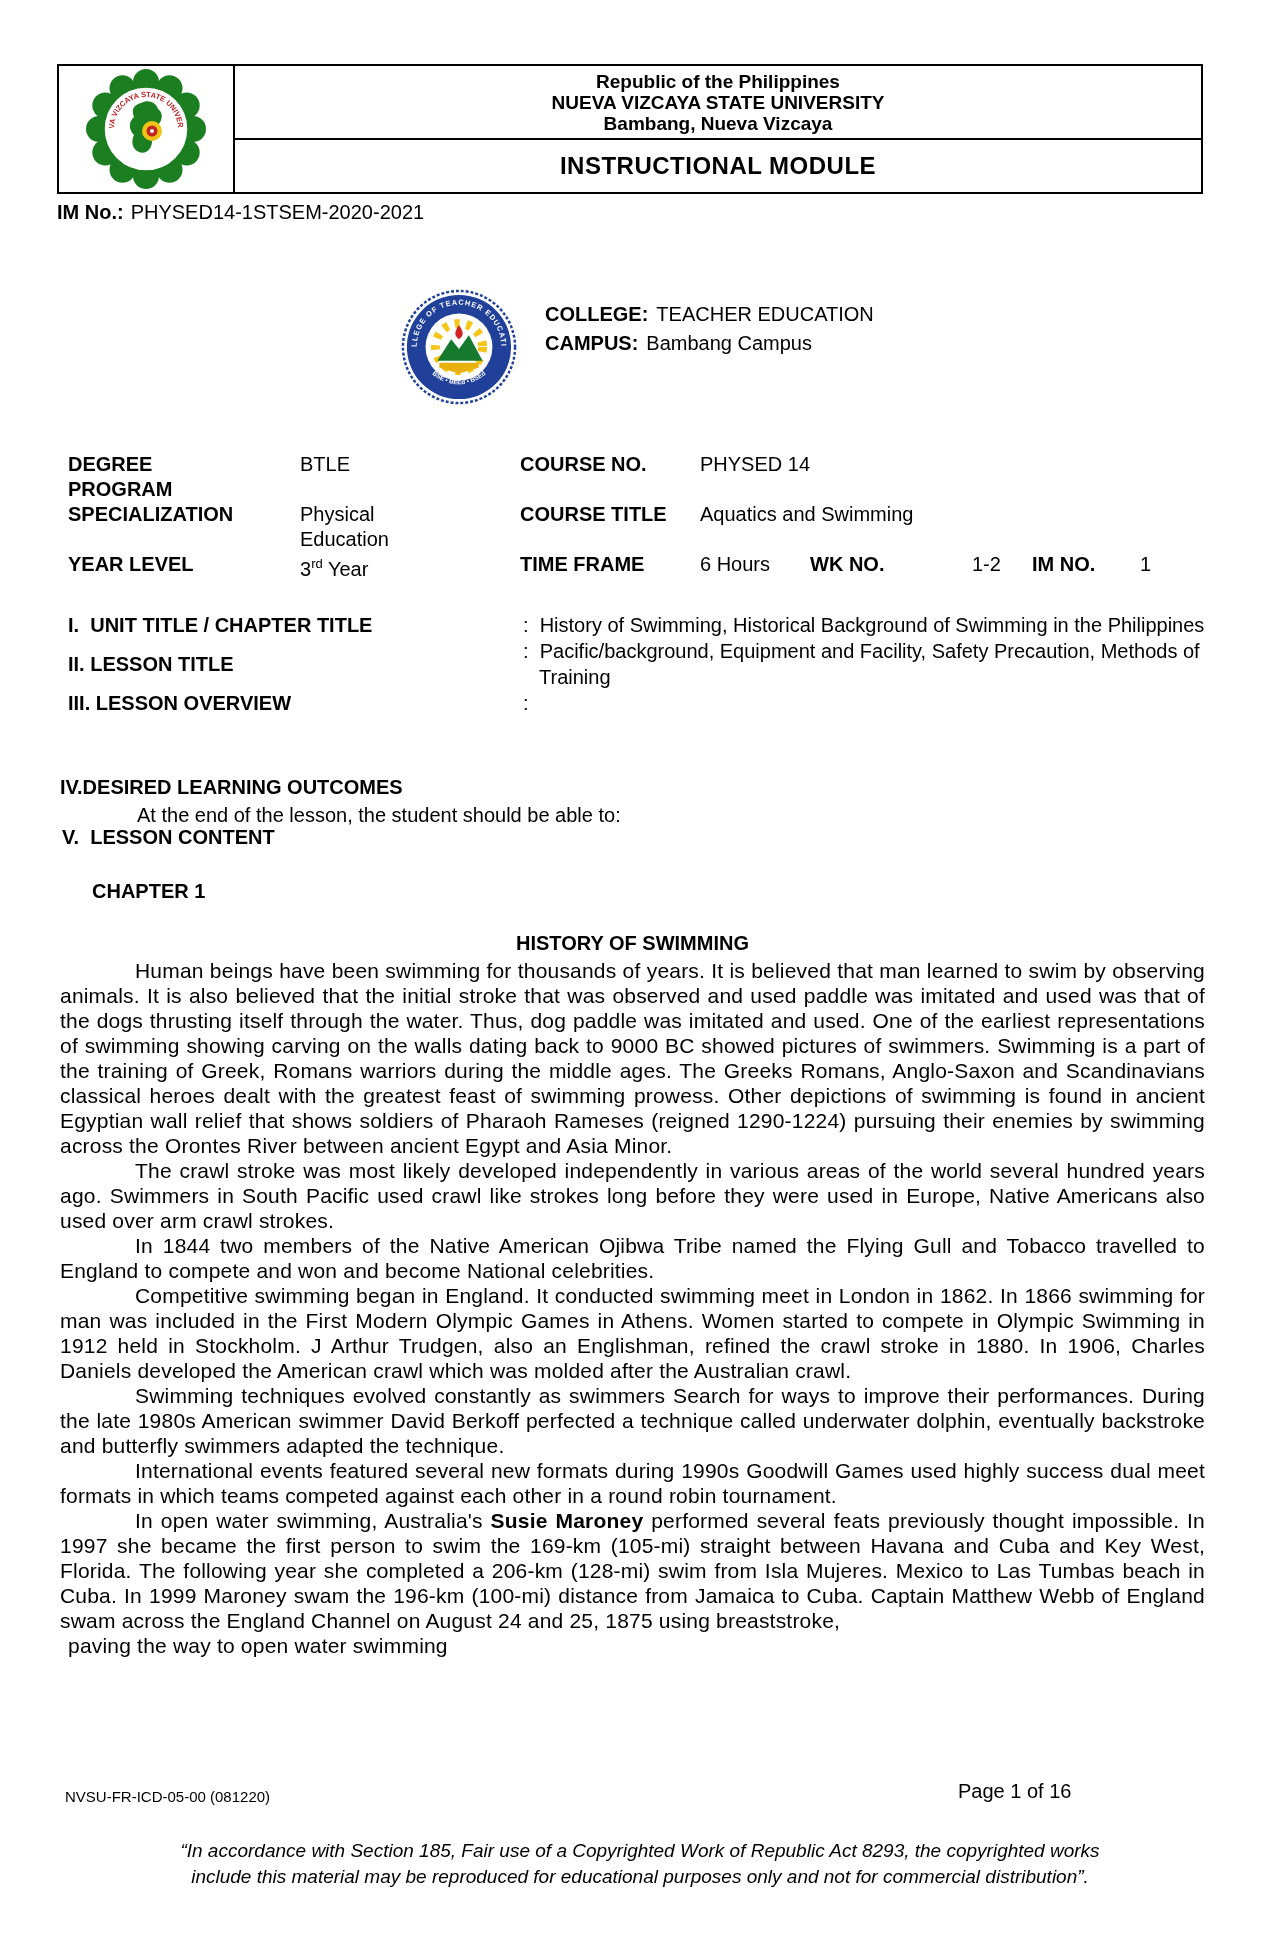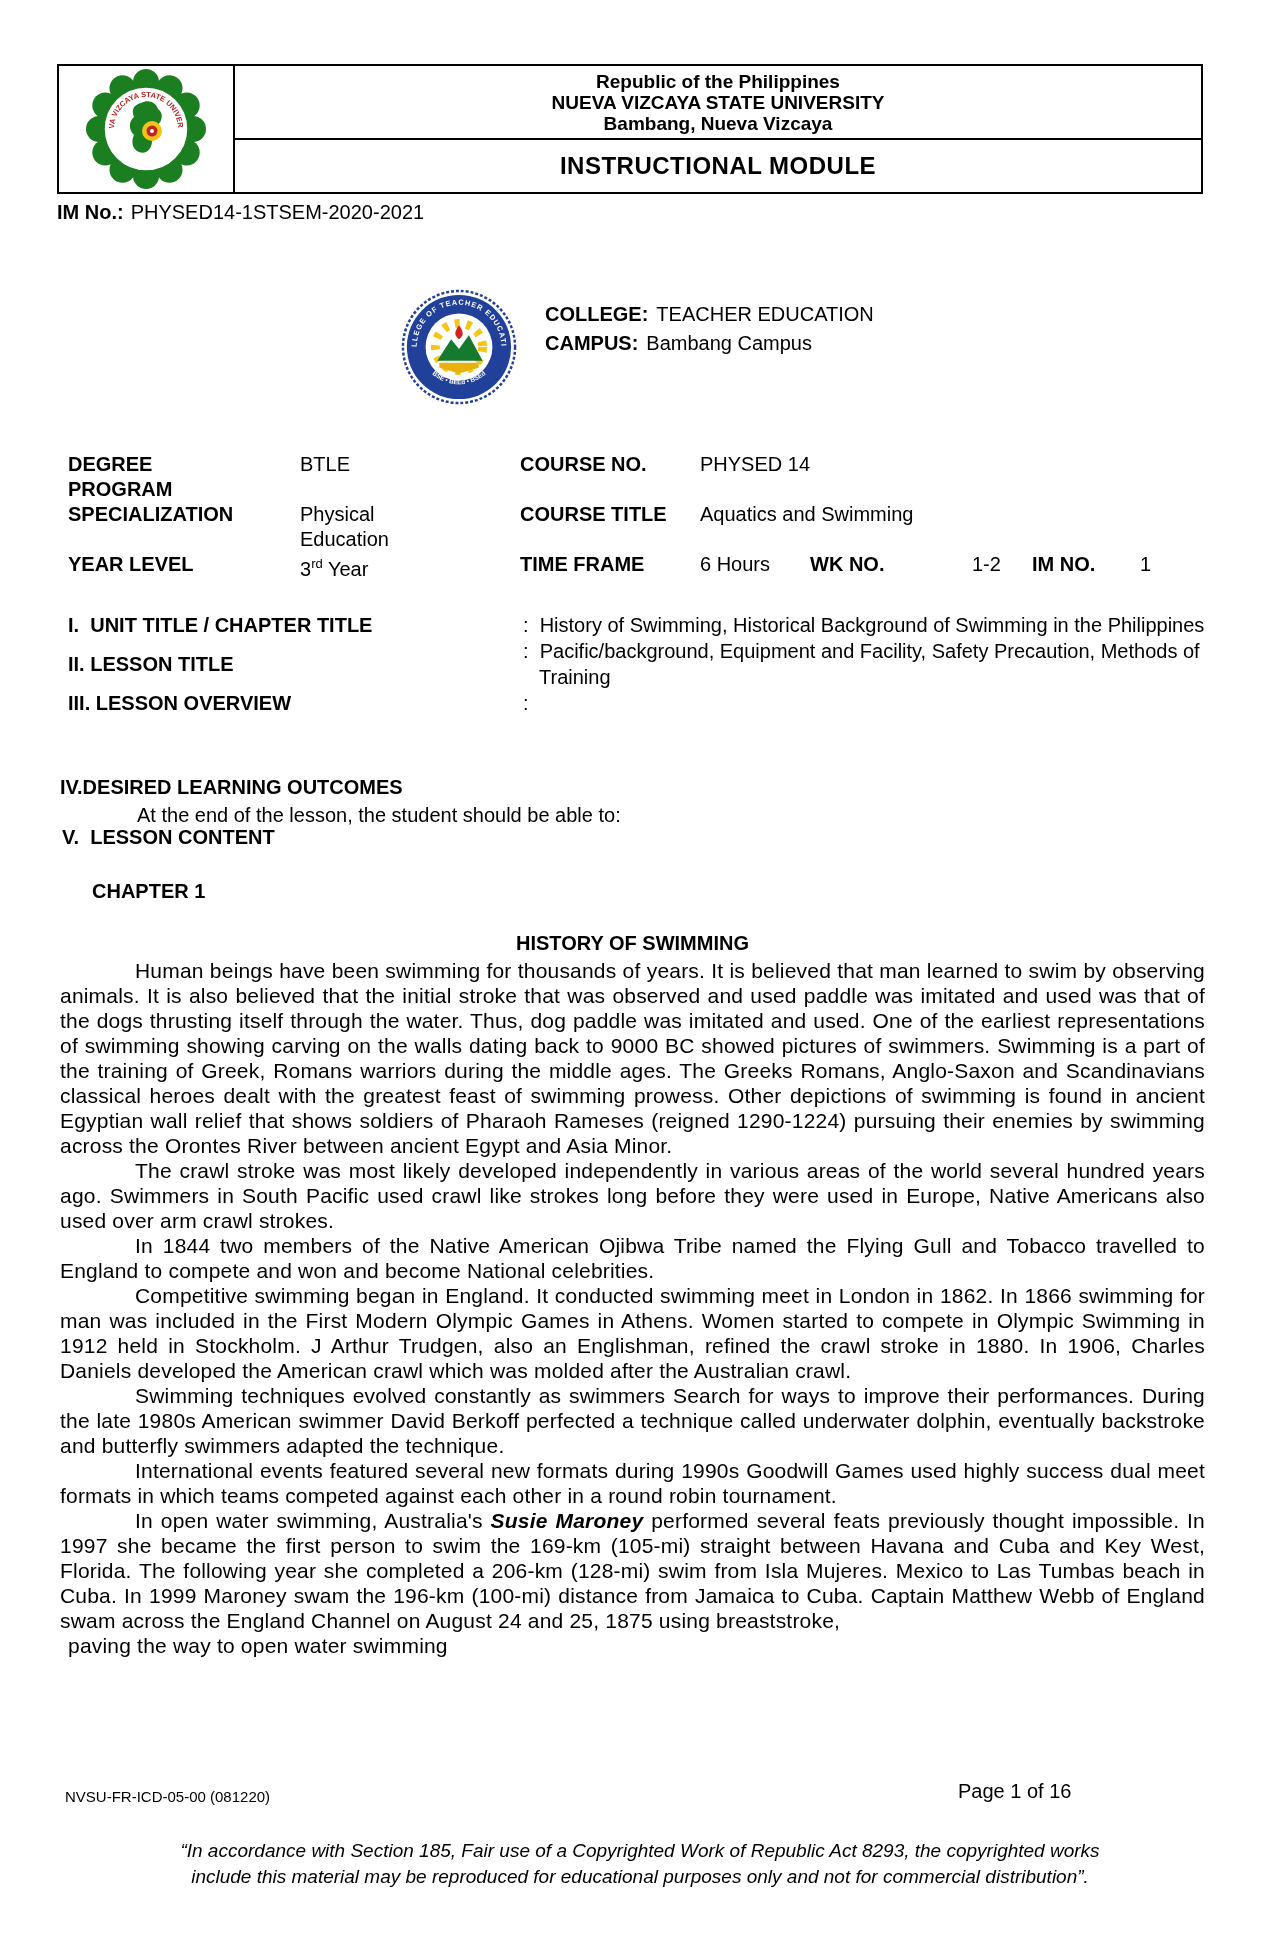--- a/index.html
+++ b/index.html
@@ -46,21 +46,21 @@
   .dlo-t { position:absolute; left:137px; top:804px; font-size:20px; }
   .v-h { position:absolute; left:62px; top:826px; font-size:20px; font-weight:bold; white-space:pre-wrap; }
   .chapter { position:absolute; left:92px; top:880px; font-size:20px; font-weight:bold; }
   .content-title { position:absolute; left:60px; top:932px; width:1145px; text-align:center;
     font-size:20px; font-weight:bold; }
 
   .body-text { position:absolute; left:60px; top:958px; width:1145px;
     font-size:21px; line-height:25px; letter-spacing:.2px; }
   .body-text p { margin:0; text-indent:75px; text-align:justify; }
   .body-text p.flush { text-indent:0; text-align:left;margin-left:8px; }
-  .bi { font-weight:bold; font-style:italic; }
+  .bi { font-weight:bold; }
 
   .form-code { position:absolute; left:65px; top:1788px; font-size:15px; }
   .page-num  { position:absolute; left:958px; top:1780px; font-size:20px; }
   .quote { position:absolute; left:0; top:1838px; width:1280px; text-align:center;
     font-style:italic; font-size:19px; line-height:26px; }
 </style>
 </head>
 <body>
 
 <div class="page">

